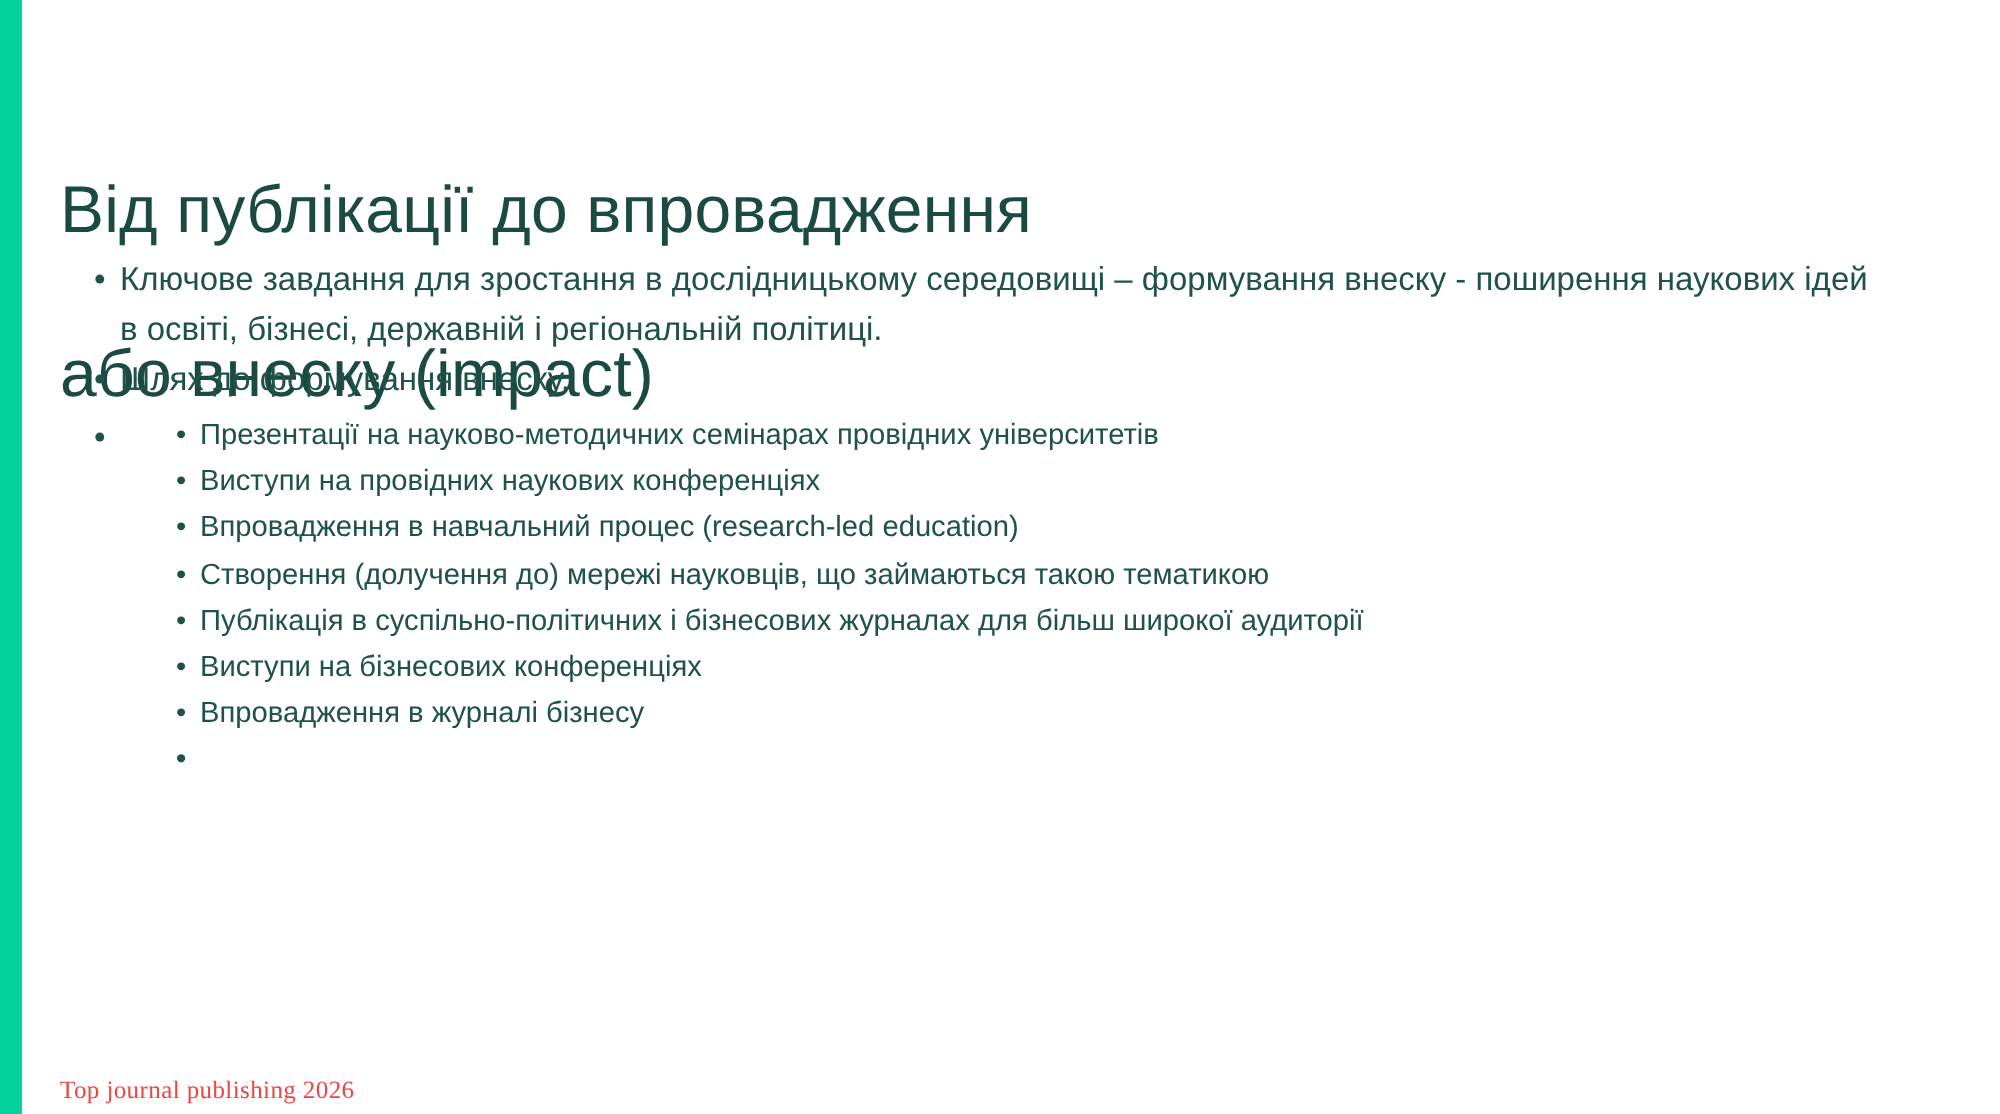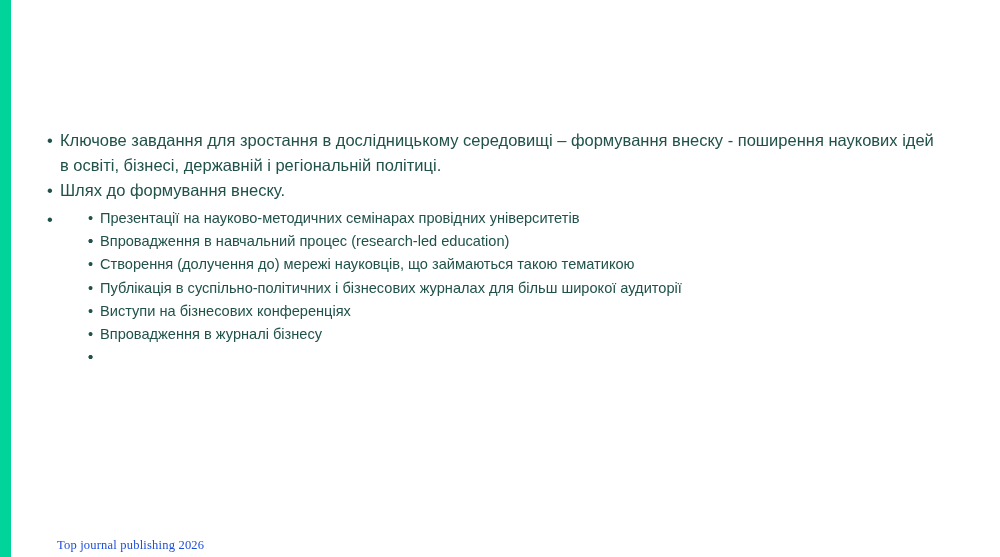--- a/index.html
+++ b/index.html
@@ -105,33 +105,36 @@
     font-size: 14.6px;
   }
 
   
   #footer {
     position: absolute;
     left: 30px;
     top: 538px;
     font-family: "Liberation Serif", serif;
     font-size: 12.5px;
-    color: #1d4ed8;
+    color: #ef4444;
     letter-spacing: 0.2px;
     white-space: nowrap;
-    margin-left: 27px;
   }
 </style>
 </head>
 <body>
 
 <div id="slide">
 
   <div id="accent-bar"></div>
 
+  <h1 id="title">
+    <span class="title-line">Від публікації до впровадження</span>
+    <span class="title-line">або внеску (impact)</span>
+  </h1>
 
   <div id="body-content">
     <ul class="lvl1">
 
       <li class="main-bullet gap-after">
         <span class="bullet-dot">•</span>
         <span>Ключове завдання для зростання в дослідницькому середовищі – формування внеску  - поширення наукових ідей в освіті, бізнесі, державній і регіональній політиці.</span>
       </li>
 
       <li class="main-bullet gap-after">
@@ -142,20 +145,21 @@
       <li class="main-bullet tight">
         <span class="bullet-dot">•</span>
 
         <ul class="lvl2">
           <li class="sub-bullet">
             <span class="bullet-dot">•</span>
             <span>Презентації на науково-методичних семінарах провідних університетів</span>
           </li>
           <li class="sub-bullet">
             <span class="bullet-dot">•</span>
+            <span>Виступи на провідних наукових конференціях</span>
           </li>
           <li class="sub-bullet">
             <span class="bullet-dot">•</span>
             <span>Впровадження в навчальний процес (research-led education)</span>
           </li>
           <li class="sub-bullet">
             <span class="bullet-dot">•</span>
             <span>Створення (долучення до) мережі науковців, що займаються такою тематикою</span>
           </li>
           <li class="sub-bullet">

